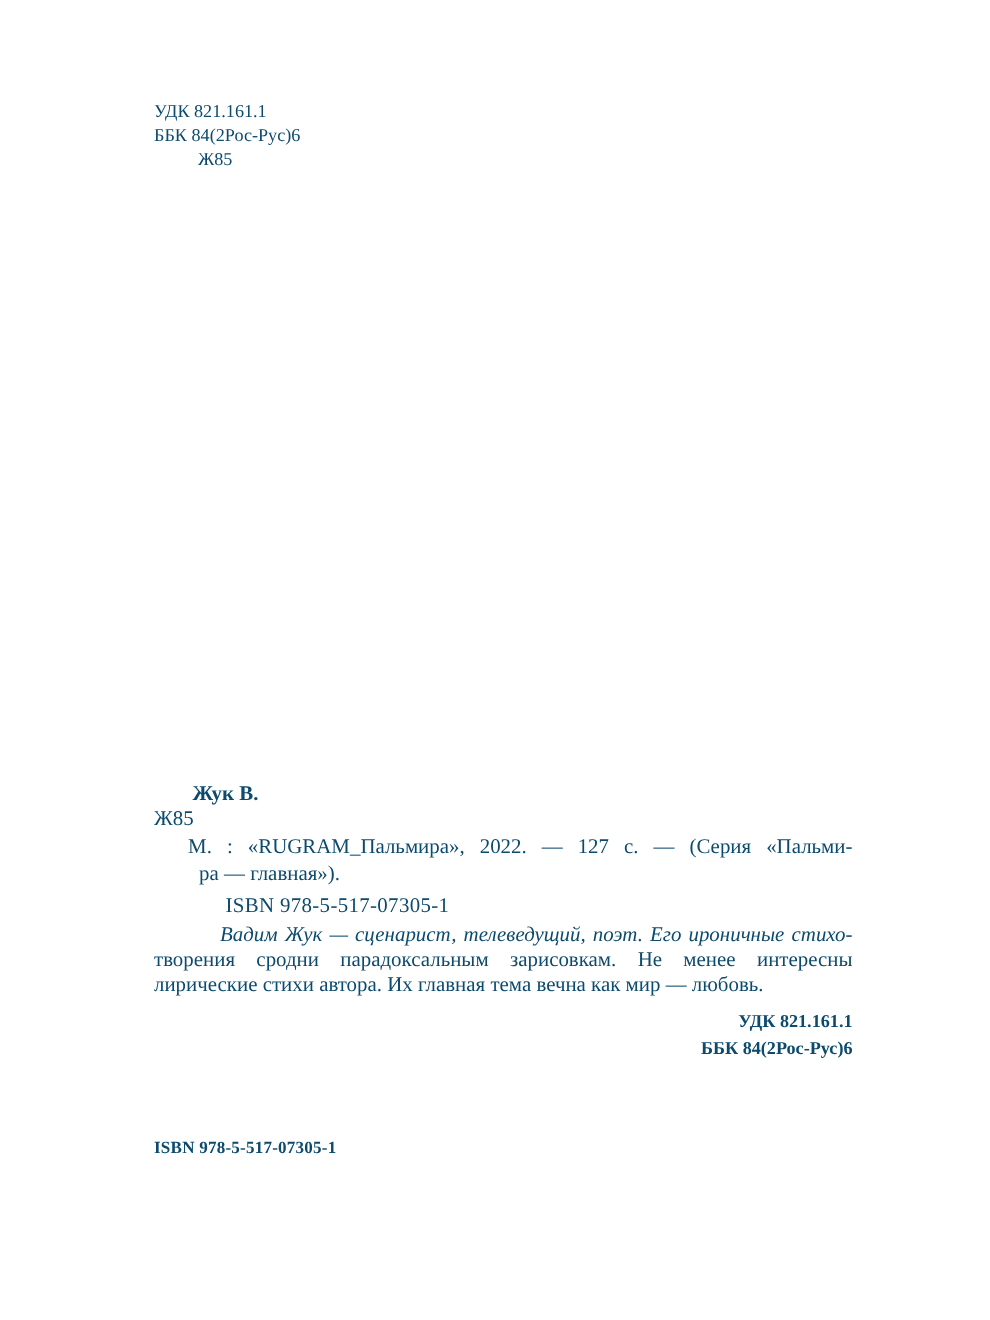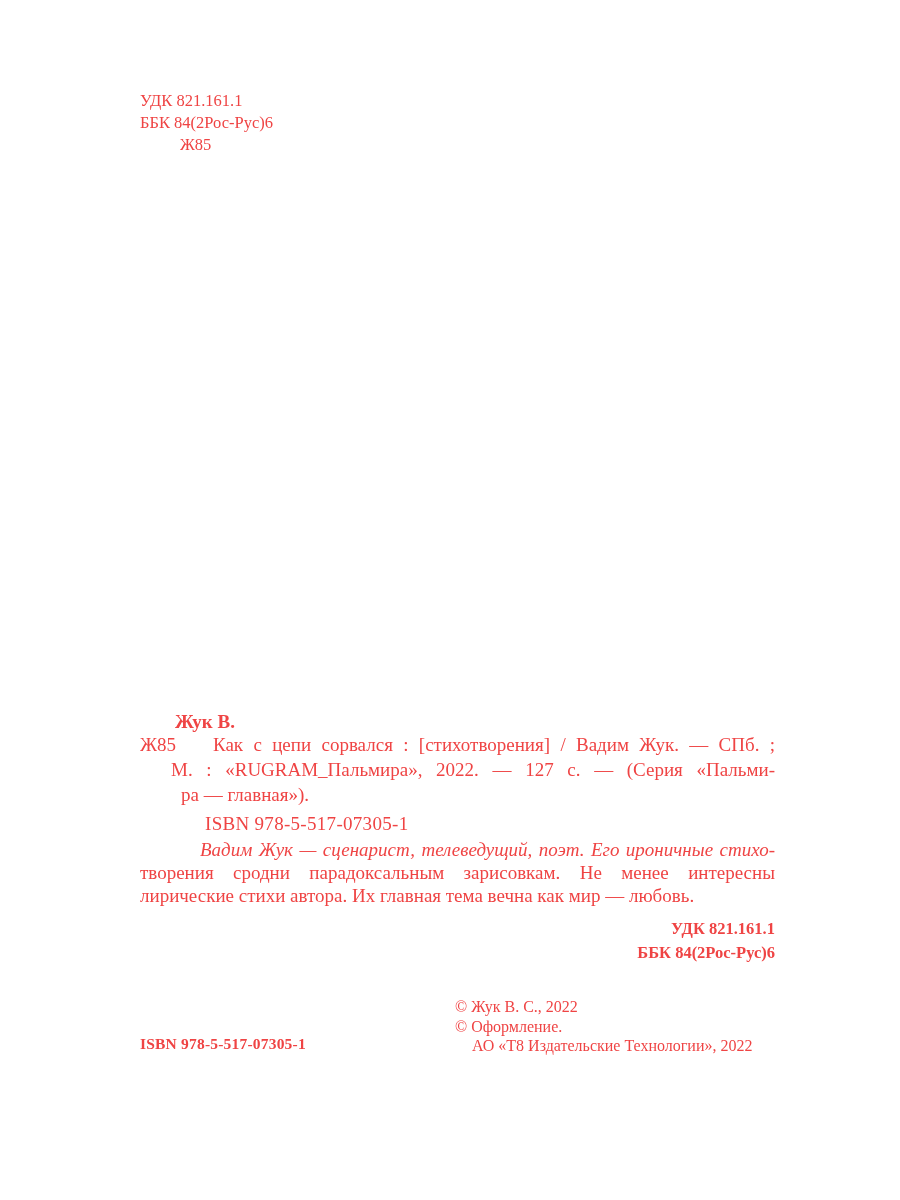--- a/index.html
+++ b/index.html
@@ -6,21 +6,21 @@
     margin: 0;
     padding: 0;
     background: #ffffff;
   }
   .page {
     position: relative;
     width: 900px;
     height: 1200px;
     background: #ffffff;
     font-family: "Liberation Serif", "DejaVu Serif", serif;
-    color: #ef4444;
+    color: #0c4a6e;
     overflow: hidden;
   }
   
   .top-block {
     position: absolute;
     left: 140px;
     top: 90px;
     font-size: 16.5px;
     line-height: 22px;
     white-space: nowrap;
@@ -143,21 +143,20 @@
     <div>УДК 821.161.1</div>
     <div>ББК 84(2Рос-Рус)6</div>
     <div class="indented">Ж85</div>
   </div>
 
   <div class="card">
     <div class="row author-heading">Жук В.</div>
 
     <div class="row bib-row1">
       <span class="entry-code">Ж85</span>
-      <span class="bib-text">Как с цепи сорвался : [стихотворения] / Вадим Жук. — СПб. ;</span>
     </div>
 
     <div class="row bib-row2">
       <span class="bib-text">М. : «RUGRAM_Пальмира», 2022. — 127 с. — (Серия «Пальми-</span>
     </div>
 
     <div class="row bib-row3">
       <span class="bib-text">ра — главная»).</span>
     </div>
 
@@ -174,21 +173,16 @@
     <div class="row ann-row3">
       <span class="bib-text">лирические стихи автора. Их главная тема вечна как мир — любовь.</span>
     </div>
   </div>
 
   <div class="class-right">
     <div>УДК 821.161.1</div>
     <div>ББК 84(2Рос-Рус)6</div>
   </div>
 
-  <div class="copyright-block">
-    <div>© Жук В. С., 2022</div>
-    <div>© Оформление.</div>
-    <div class="publisher-line">АО «Т8 Издательские Технологии», 2022</div>
-  </div>
 
   <div class="footer-isbn">ISBN 978-5-517-07305-1</div>
 
 </div>
 
 </body></html>

